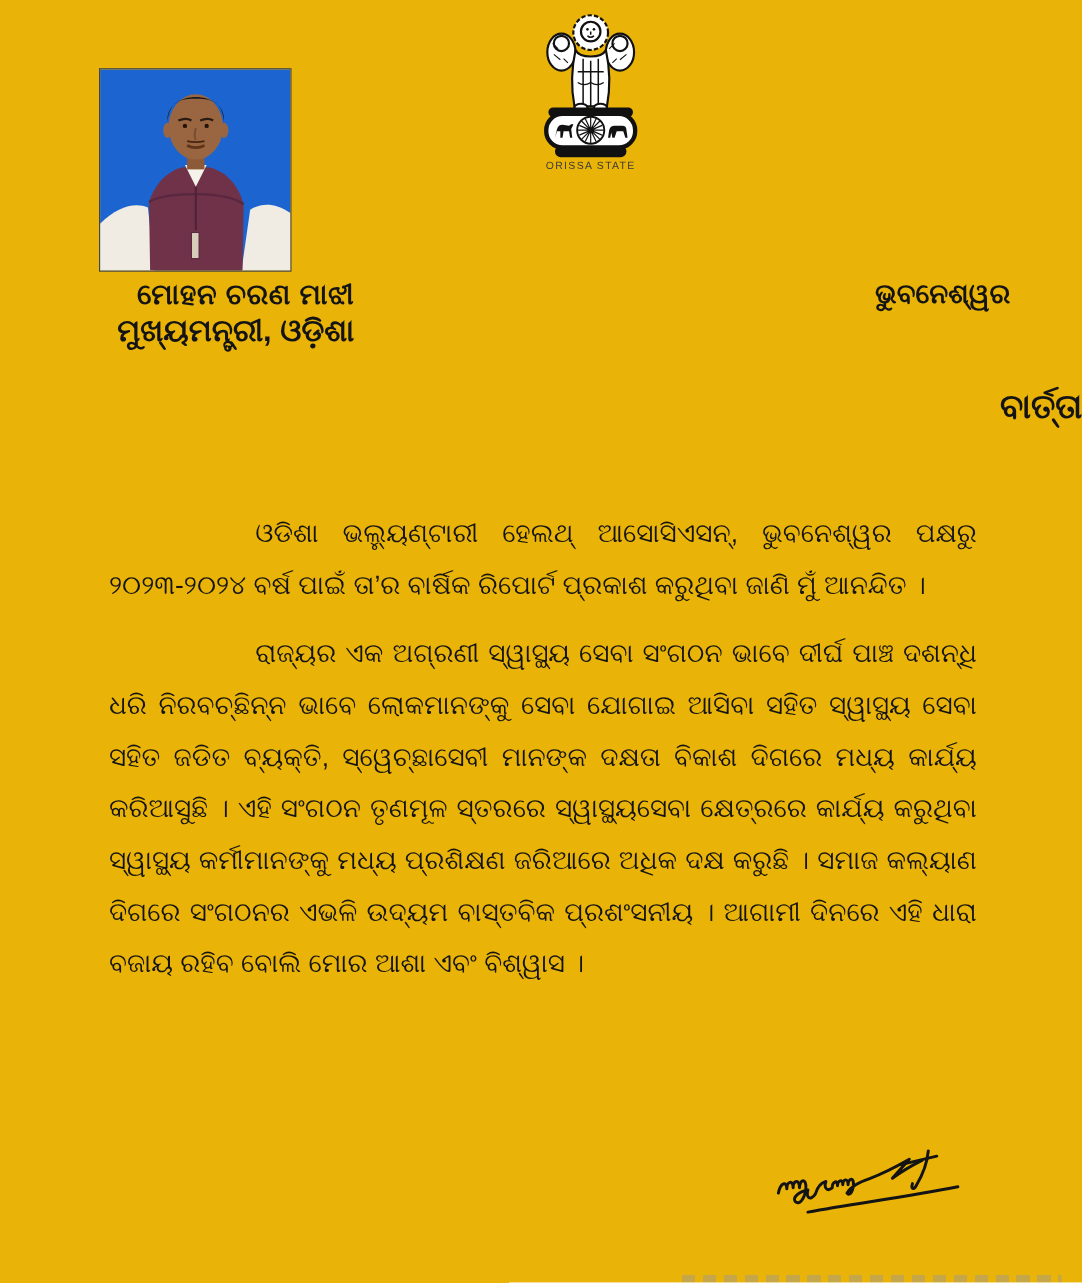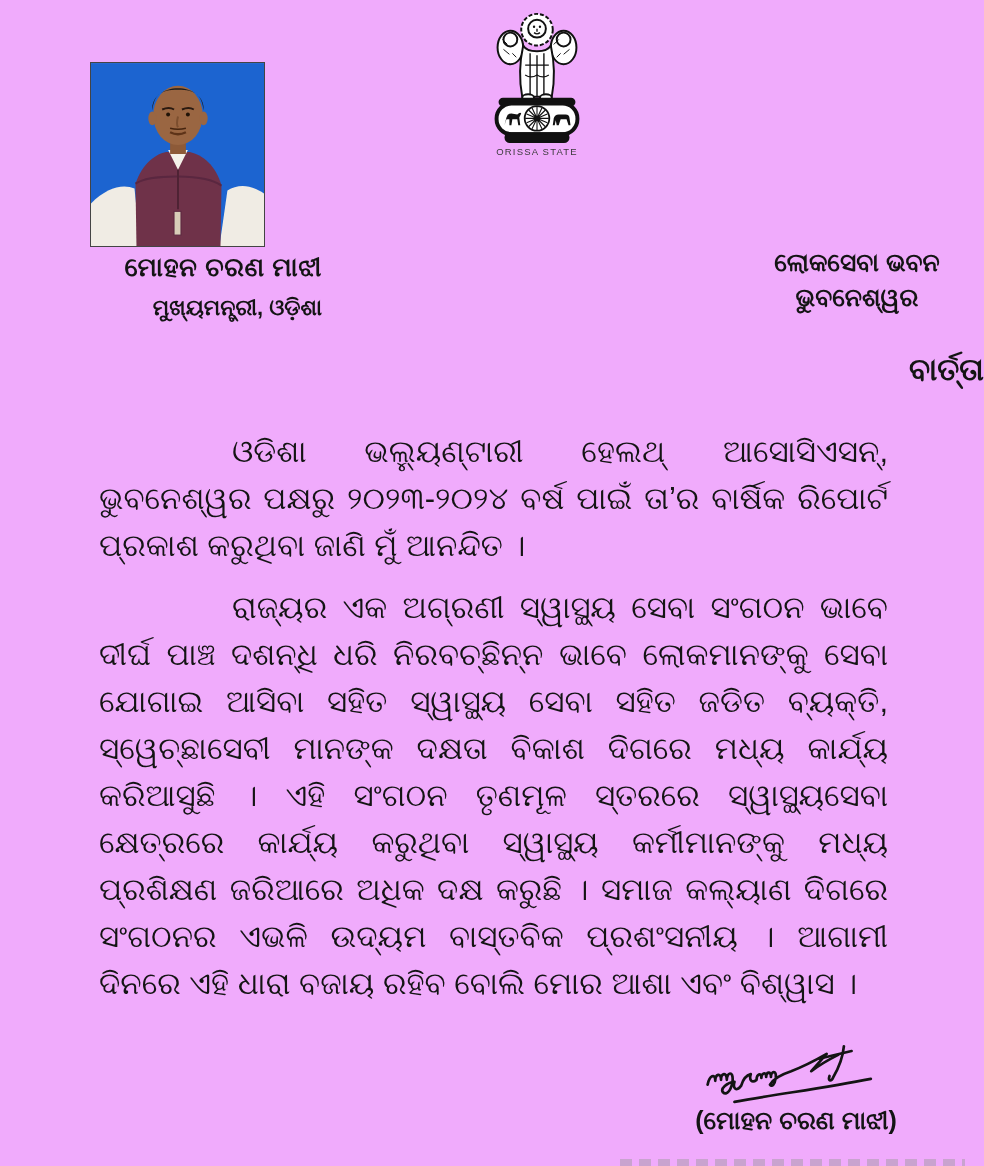--- a/index.html
+++ b/index.html
@@ -1,42 +1,42 @@
 <!DOCTYPE html>
 <html><head>
 <meta charset="utf-8">
 <style>
   html,body{margin:0;padding:0;background:#ffffff;}
   body{font-family:"Liberation Sans", sans-serif; color:#141414;}
-  .page{position:relative;width:984px;height:1166px;background:#f0abfc;overflow:hidden;}
+  .page{position:relative;width:984px;height:1166px;background:#eab308;overflow:hidden;}
 
   
   .emblem{position:absolute;left:487px;top:6px;width:100px;text-align:center;}
   .emblem svg{display:block;margin:0 auto;}
   .emblem-caption{font-size:9.5px;letter-spacing:1.2px;color:#3a3a3a;margin-top:2px;white-space:nowrap;}
 
   
   .photo{position:absolute;left:90px;top:62px;width:175px;height:185px;border:1px solid #444;box-sizing:border-box;}
   .photo svg{display:block;}
 
   
   .sender{position:absolute;left:38px;top:252px;width:284px;text-align:right;}
   .sender-name{font-size:26px;font-weight:bold;letter-spacing:.5px;}
-  .sender-title{font-size:22px;font-weight:bold;margin-top:12px;}
+  .sender-title{font-size:28px;font-weight:bold;margin-top:2px;}
 
   
   .address{position:absolute;left:742px;top:248px;width:230px;text-align:center;}
   .address-line1{font-size:25px;font-weight:bold;white-space:nowrap;}
   .address-line2{font-size:25px;font-weight:bold;margin-top:5px;}
 
   
   .heading{position:absolute;left:0;top:352px;width:100%;text-align:right;font-size:31px;font-weight:bold;}
 
   
-  .body{position:absolute;left:99px;top:428px;width:789px;font-size:31px;line-height:47px;text-align:justify;}
+  .body{position:absolute;left:99px;top:462px;width:789px;font-size:24px;line-height:47px;text-align:justify;}
   .body p{margin:0 0 15px 0;text-indent:133px;}
 
   
   .signature-scribble{position:absolute;left:698px;top:1044px;}
   .sig-name{position:absolute;left:636px;top:1106px;width:320px;text-align:center;font-size:25px;font-weight:bold;white-space:nowrap;}
 
   
   .bottom-artifact{position:absolute;left:620px;top:1159px;width:345px;height:7px;opacity:.45;filter:blur(.6px);
     background:repeating-linear-gradient(90deg,#9a9a9a 0 12px,transparent 12px 19px);}
 </style>
@@ -120,36 +120,34 @@
       <path d="M80,66 q8,2 16,0" stroke="#46250f" stroke-width="1.6" fill="none"></path>
     </svg>
   </div>
 
   <div class="sender">
     <div class="sender-name">ମୋହନ ଚରଣ ମାଝୀ</div>
     <div class="sender-title">ମୁଖ୍ୟମନ୍ତ୍ରୀ, ଓଡ଼ିଶା</div>
   </div>
 
   <div class="address">
-    <div class="address-line1">ଲୋକସେବା ଭବନ</div>
     <div class="address-line2">ଭୁବନେଶ୍ୱର</div>
   </div>
 
   <div class="heading">ବାର୍ତ୍ତା</div>
 
   <div class="body">
     <p>ଓଡିଶା ଭଲ୍ୟୁଣ୍ଟାରୀ ହେଲଥ୍ ଆସୋସିଏସନ୍,  ଭୁବନେଶ୍ୱର ପକ୍ଷରୁ ୨୦୨୩-୨୦୨୪ ବର୍ଷ ପାଇଁ ତା’ର ବାର୍ଷିକ ରିପୋର୍ଟ ପ୍ରକାଶ କରୁଥିବା ଜାଣି ମୁଁ ଆନନ୍ଦିତ ।</p>
     <p>ରାଜ୍ୟର ଏକ ଅଗ୍ରଣୀ ସ୍ୱାସ୍ଥ୍ୟ ସେବା ସଂଗଠନ ଭାବେ ଦୀର୍ଘ ପାଞ୍ଚ ଦଶନ୍ଧି ଧରି ନିରବଚ୍ଛିନ୍ନ ଭାବେ ଲୋକମାନଙ୍କୁ ସେବା ଯୋଗାଇ ଆସିବା ସହିତ ସ୍ୱାସ୍ଥ୍ୟ ସେବା ସହିତ ଜଡିତ ବ୍ୟକ୍ତି, ସ୍ୱେଚ୍ଛାସେବୀ ମାନଙ୍କ ଦକ୍ଷତା ବିକାଶ ଦିଗରେ ମଧ୍ୟ କାର୍ଯ୍ୟ କରିଆସୁଛି । ଏହି ସଂଗଠନ ତୃଣମୂଳ ସ୍ତରରେ ସ୍ୱାସ୍ଥ୍ୟସେବା କ୍ଷେତ୍ରରେ କାର୍ଯ୍ୟ କରୁଥିବା ସ୍ୱାସ୍ଥ୍ୟ କର୍ମୀମାନଙ୍କୁ ମଧ୍ୟ ପ୍ରଶିକ୍ଷଣ ଜରିଆରେ ଅଧିକ ଦକ୍ଷ କରୁଛି । ସମାଜ କଲ୍ୟାଣ ଦିଗରେ ସଂଗଠନର ଏଭଳି ଉଦ୍ୟମ ବାସ୍ତବିକ ପ୍ରଶଂସନୀୟ । ଆଗାମୀ ଦିନରେ ଏହି ଧାରା ବଜାୟ ରହିବ ବୋଲି ମୋର ଆଶା ଏବଂ ବିଶ୍ୱାସ ।</p>
   </div>
 
   <svg class="signature-scribble" width="192" height="64" viewBox="0 0 200 66">
     <g fill="none" stroke="#141414" stroke-width="2.8" stroke-linecap="round" stroke-linejoin="round">
       <path d="M10,42 C12,32 18,30 18,38 C18,31 24,29 24,37 C24,30 30,28 30,37 C30,29 37,27 36,38 C35,47 30,54 26,50 C23,46 30,40 38,39 C36,46 40,50 45,43 C47,36 51,32 55,31 C53,37 56,41 61,37 C61,31 66,29 66,35 C66,30 71,28 71,34 C71,29 76,27 76,34 C76,28 82,26 81,35 C80,42 77,45 75,42 C78,36 88,31 97,28 C108,24 120,18 134,10 L118,28 C126,22 136,16 146,11"></path>
       <path d="M152,2 C151,12 147,24 141,34 C139,39 135,39 137,33"></path>
       <path d="M126,15 L160,7"></path>
       <path d="M38,60 C80,52 130,46 180,36"></path>
     </g>
   </svg>
-  <div class="sig-name">(ମୋହନ ଚରଣ ମାଝୀ)</div>
 
   <div class="bottom-artifact"></div>
 
 </div>
 
 </body></html>

